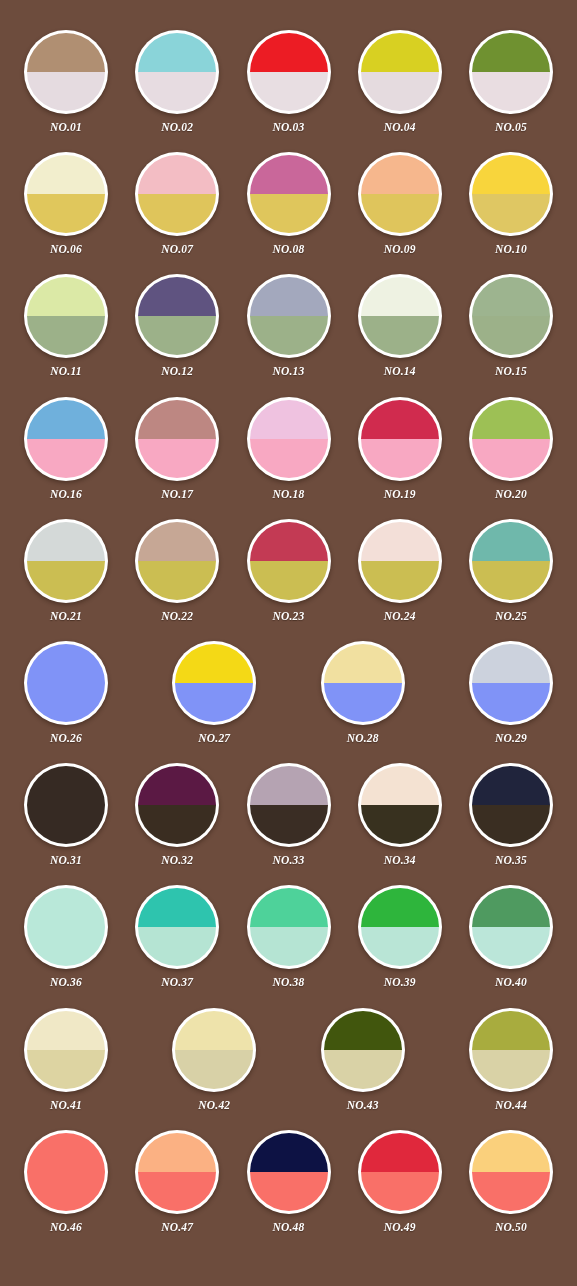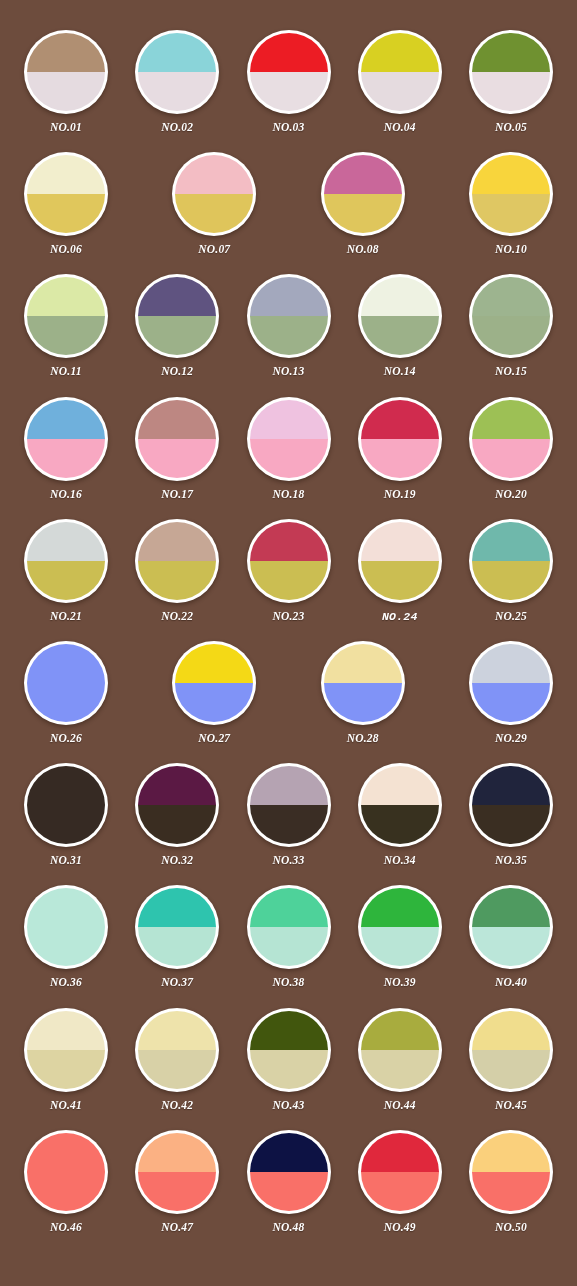--- a/index.html
+++ b/index.html
@@ -154,20 +154,29 @@
           <div class="disc-inner">
             <div class="half-top" style="background: rgb(201, 103, 154);"></div>
             <div class="half-bottom" style="background: rgb(223, 198, 92);"></div>
           </div>
         </div>
         <div class="swatch-label" style="color: rgb(255, 255, 255);">NO.08</div>
       </div>
       <div class="swatch-cell">
         <div class="swatch-disc">
           <div class="disc-inner">
+            <div class="half-top" style="background: rgb(246, 183, 141);"></div>
+            <div class="half-bottom" style="background: rgb(223, 197, 92);"></div>
+          </div>
+        </div>
+        <div class="swatch-label" style="color: rgb(255, 255, 255);">NO.09</div>
+      </div>
+      <div class="swatch-cell">
+        <div class="swatch-disc">
+          <div class="disc-inner">
             <div class="half-top" style="background: rgb(248, 213, 60);"></div>
             <div class="half-bottom" style="background: rgb(223, 199, 99);"></div>
           </div>
         </div>
         <div class="swatch-label" style="color: rgb(255, 255, 255);">NO.10</div>
       </div>
     </div>
     <div class="swatch-row">
       <div class="swatch-cell">
         <div class="swatch-disc">
@@ -290,21 +299,21 @@
         </div>
         <div class="swatch-label" style="color: rgb(255, 255, 255);">NO.23</div>
       </div>
       <div class="swatch-cell">
         <div class="swatch-disc">
           <div class="disc-inner">
             <div class="half-top" style="background: rgb(243, 223, 216);"></div>
             <div class="half-bottom" style="background: rgb(203, 190, 82);"></div>
           </div>
         </div>
-        <div class="swatch-label" style="color: rgb(255, 255, 255); font-family: Liberation Mono, monospace;">NO.24</div>
+        <div class="swatch-label" style="color: rgb(255, 255, 255);">NO.24</div>
       </div>
       <div class="swatch-cell">
         <div class="swatch-disc">
           <div class="disc-inner">
             <div class="half-top" style="background: rgb(111, 184, 171);"></div>
             <div class="half-bottom" style="background: rgb(203, 190, 82);"></div>
           </div>
         </div>
         <div class="swatch-label" style="color: rgb(255, 255, 255);">NO.25</div>
       </div>
@@ -470,29 +479,20 @@
         <div class="swatch-label" style="color: rgb(255, 255, 255);">NO.43</div>
       </div>
       <div class="swatch-cell">
         <div class="swatch-disc">
           <div class="disc-inner">
             <div class="half-top" style="background: rgb(168, 172, 62);"></div>
             <div class="half-bottom" style="background: rgb(217, 210, 166);"></div>
           </div>
         </div>
         <div class="swatch-label" style="color: rgb(255, 255, 255);">NO.44</div>
-      </div>
-      <div class="swatch-cell">
-        <div class="swatch-disc">
-          <div class="disc-inner">
-            <div class="half-top" style="background: rgb(240, 221, 141);"></div>
-            <div class="half-bottom" style="background: rgb(212, 207, 168);"></div>
-          </div>
-        </div>
-        <div class="swatch-label" style="color: rgb(255, 255, 255);">NO.45</div>
       </div>
     </div>
     <div class="swatch-row">
       <div class="swatch-cell">
         <div class="swatch-disc">
           <div class="disc-inner">
             <div class="half-top" style="background: rgb(249, 112, 104);"></div>
             <div class="half-bottom" style="background: rgb(249, 112, 104);"></div>
           </div>
         </div>

